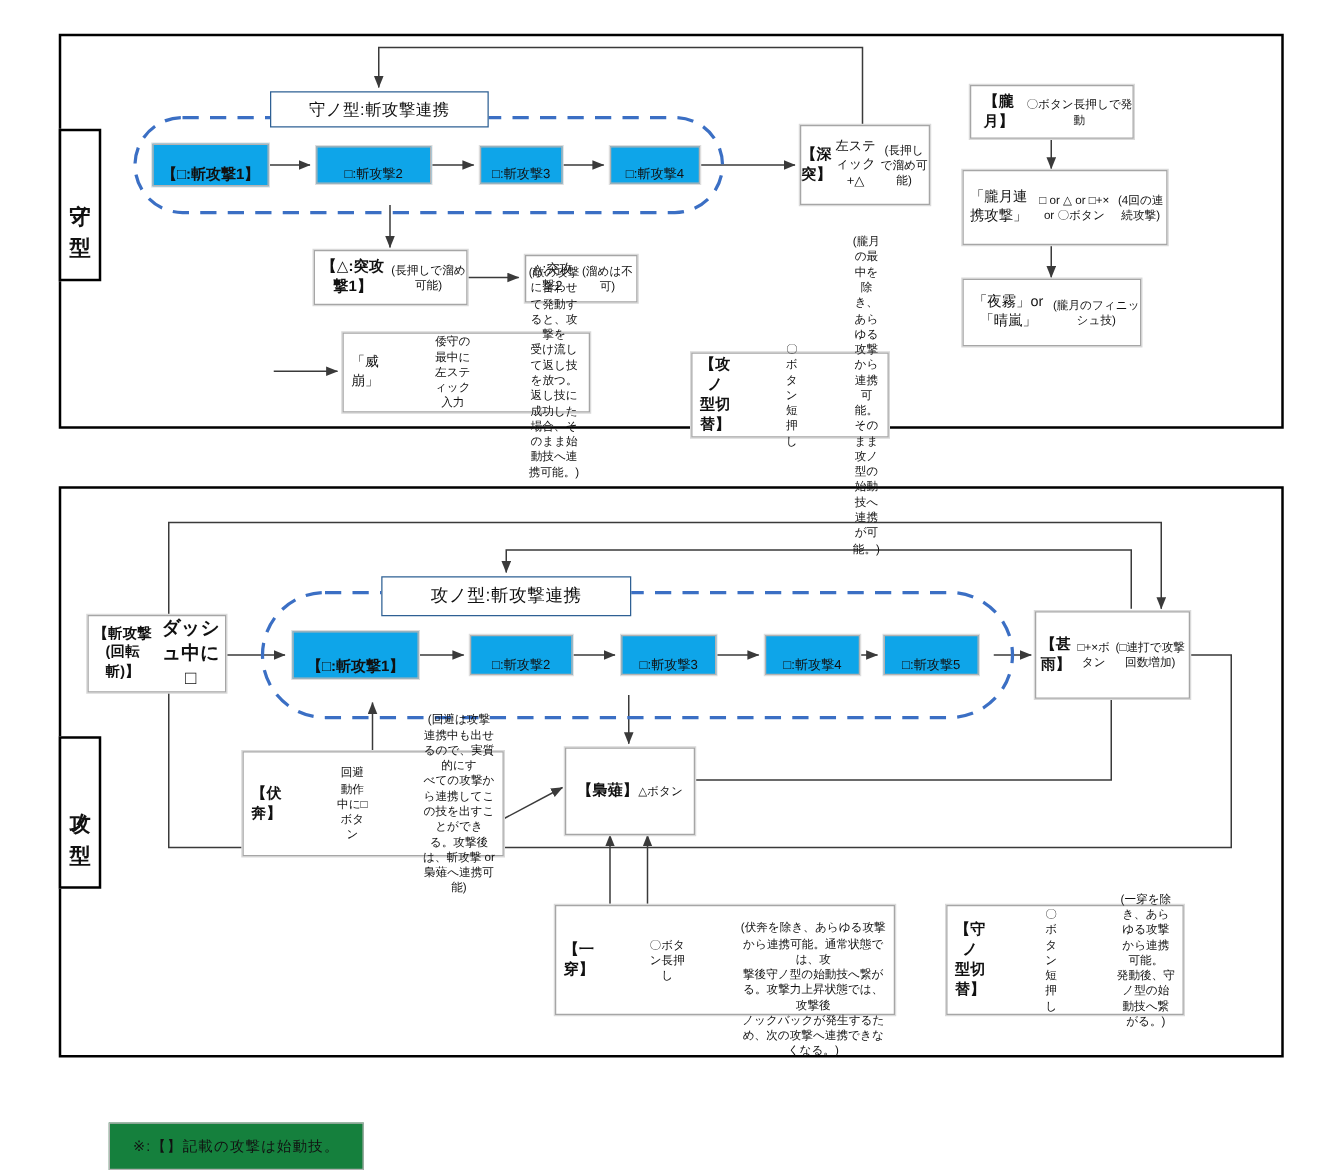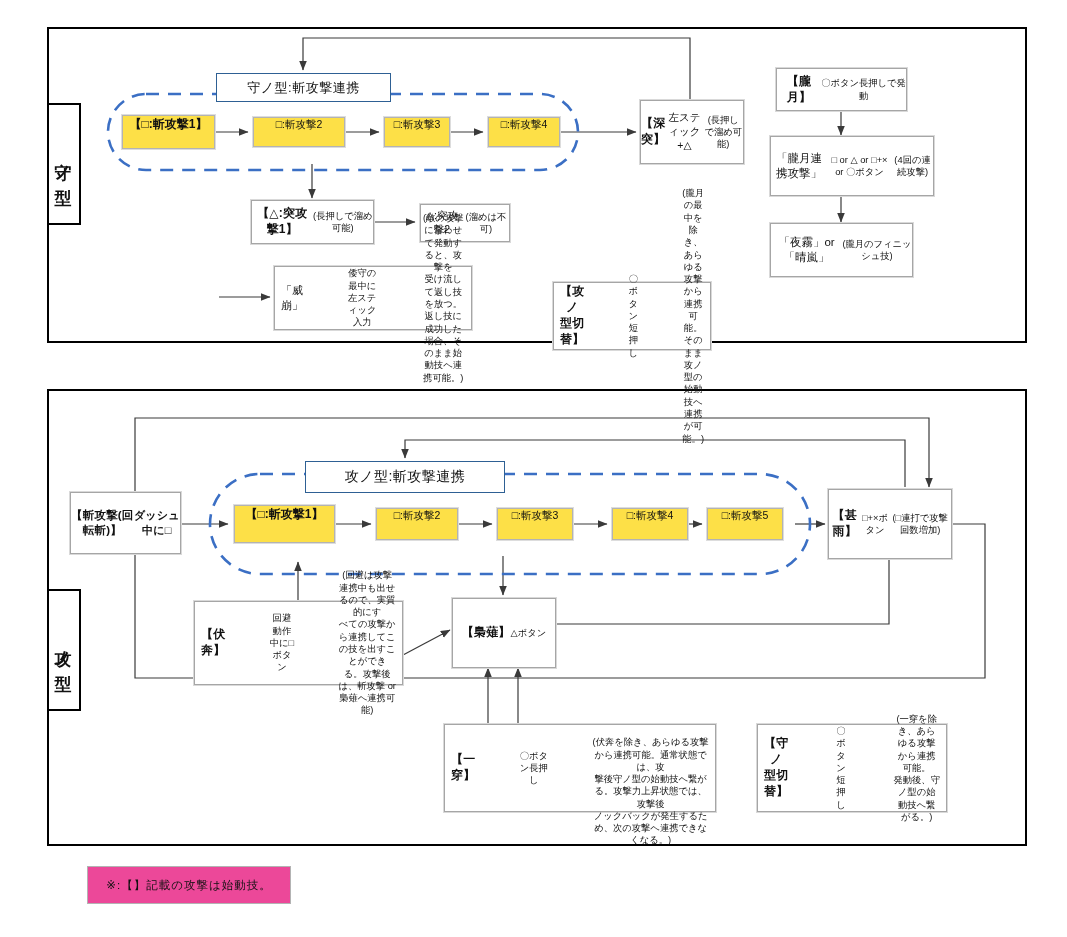--- a/index.html
+++ b/index.html
@@ -22,23 +22,23 @@
     text-align:center;line-height:1.32;
   }
   .node .t1{font-size:12px;font-weight:bold;letter-spacing:.2px;}
   .node .t2{font-size:10.5px;}
   .node .t3{font-size:9.3px;}
   .plain{font-weight:normal;}
 
   
   .step{
     position:absolute;z-index:3;box-sizing:border-box;
-    background:#fde047;border:1px solid #b3b3b3;
+    background:#0ea5e9;border:1px solid #b3b3b3;
     box-shadow:0 0 0 1px #dddddd;
-    display:flex;align-items:flex-start;justify-content:center;
+    display:flex;align-items:flex-end;justify-content:center;
     font-size:10.5px;text-align:center;
   }
   .step.start{font-size:12px;font-weight:bold;}
 
   
   .combo-title{
     position:absolute;z-index:4;box-sizing:border-box;
     background:#ffffff;border:1px solid #2e6094;
     display:flex;align-items:center;justify-content:center;
     font-size:13px;color:#111;letter-spacing:.5px;
@@ -55,23 +55,23 @@
     border:2px solid #000000;background:#ffffff;
     display:flex;align-items:center;justify-content:center;
     writing-mode:vertical-rl;text-orientation:upright;
     font-size:17px;font-weight:bold;letter-spacing:3px;
     font-family:"DejaVu Sans","Liberation Sans",sans-serif;
   }
 
   
   .footnote{
     position:absolute;z-index:3;box-sizing:border-box;
-    background:#ec4899;border:1px solid #b3b3b3;
-    display:flex;align-items:center;justify-content:center;
-    font-size:11.5px;letter-spacing:1px;
+    background:#15803d;border:1px solid #b3b3b3;
+    display:flex;align-items:center;justify-content:center;
+    font-size:11.5px;letter-spacing:1px;margin-top:32px;
   }
   .pad{padding:2px 6px;gap:44px;}
 </style>
 </head>
 <body>
 
 <div id="stage">
 
   <svg id="wires" viewBox="0 0 1067 937">
     <defs>
@@ -198,21 +198,21 @@
     <div class="t3">(朧月のフィニッシュ技)</div>
   </div>
 
   <div class="frame" style="left:47px;top:389px;width:980px;height:457px;"></div>
   <div class="sidelabel" style="left:47px;top:589px;width:34px;height:122px;">攻ノ型</div>
 
   <div class="combo-title" style="left:305px;top:461px;width:200px;height:32px;font-size:14px;">攻ノ型:斬攻撃連携</div>
 
   <div class="node" style="left:70px;top:492px;width:111px;height:62px;">
     <div class="t1" style="font-size:11.5px;">【斬攻撃(回転斬)】</div>
-    <div class="t1 plain" style="font-size:11px;">ダッシュ中に□</div>
+    <div class="t1 plain" style="font-size:15px;">ダッシュ中に□</div>
   </div>
 
   <div class="step start" style="left:234px;top:505px;width:101px;height:38px;">
     <span>【□:斬攻撃1】</span>
   </div>
   <div class="step" style="left:376px;top:508px;width:82px;height:32px;">
     <span>□:斬攻撃2</span>
   </div>
   <div class="step" style="left:497px;top:508px;width:76px;height:32px;">
     <span>□:斬攻撃3</span>

